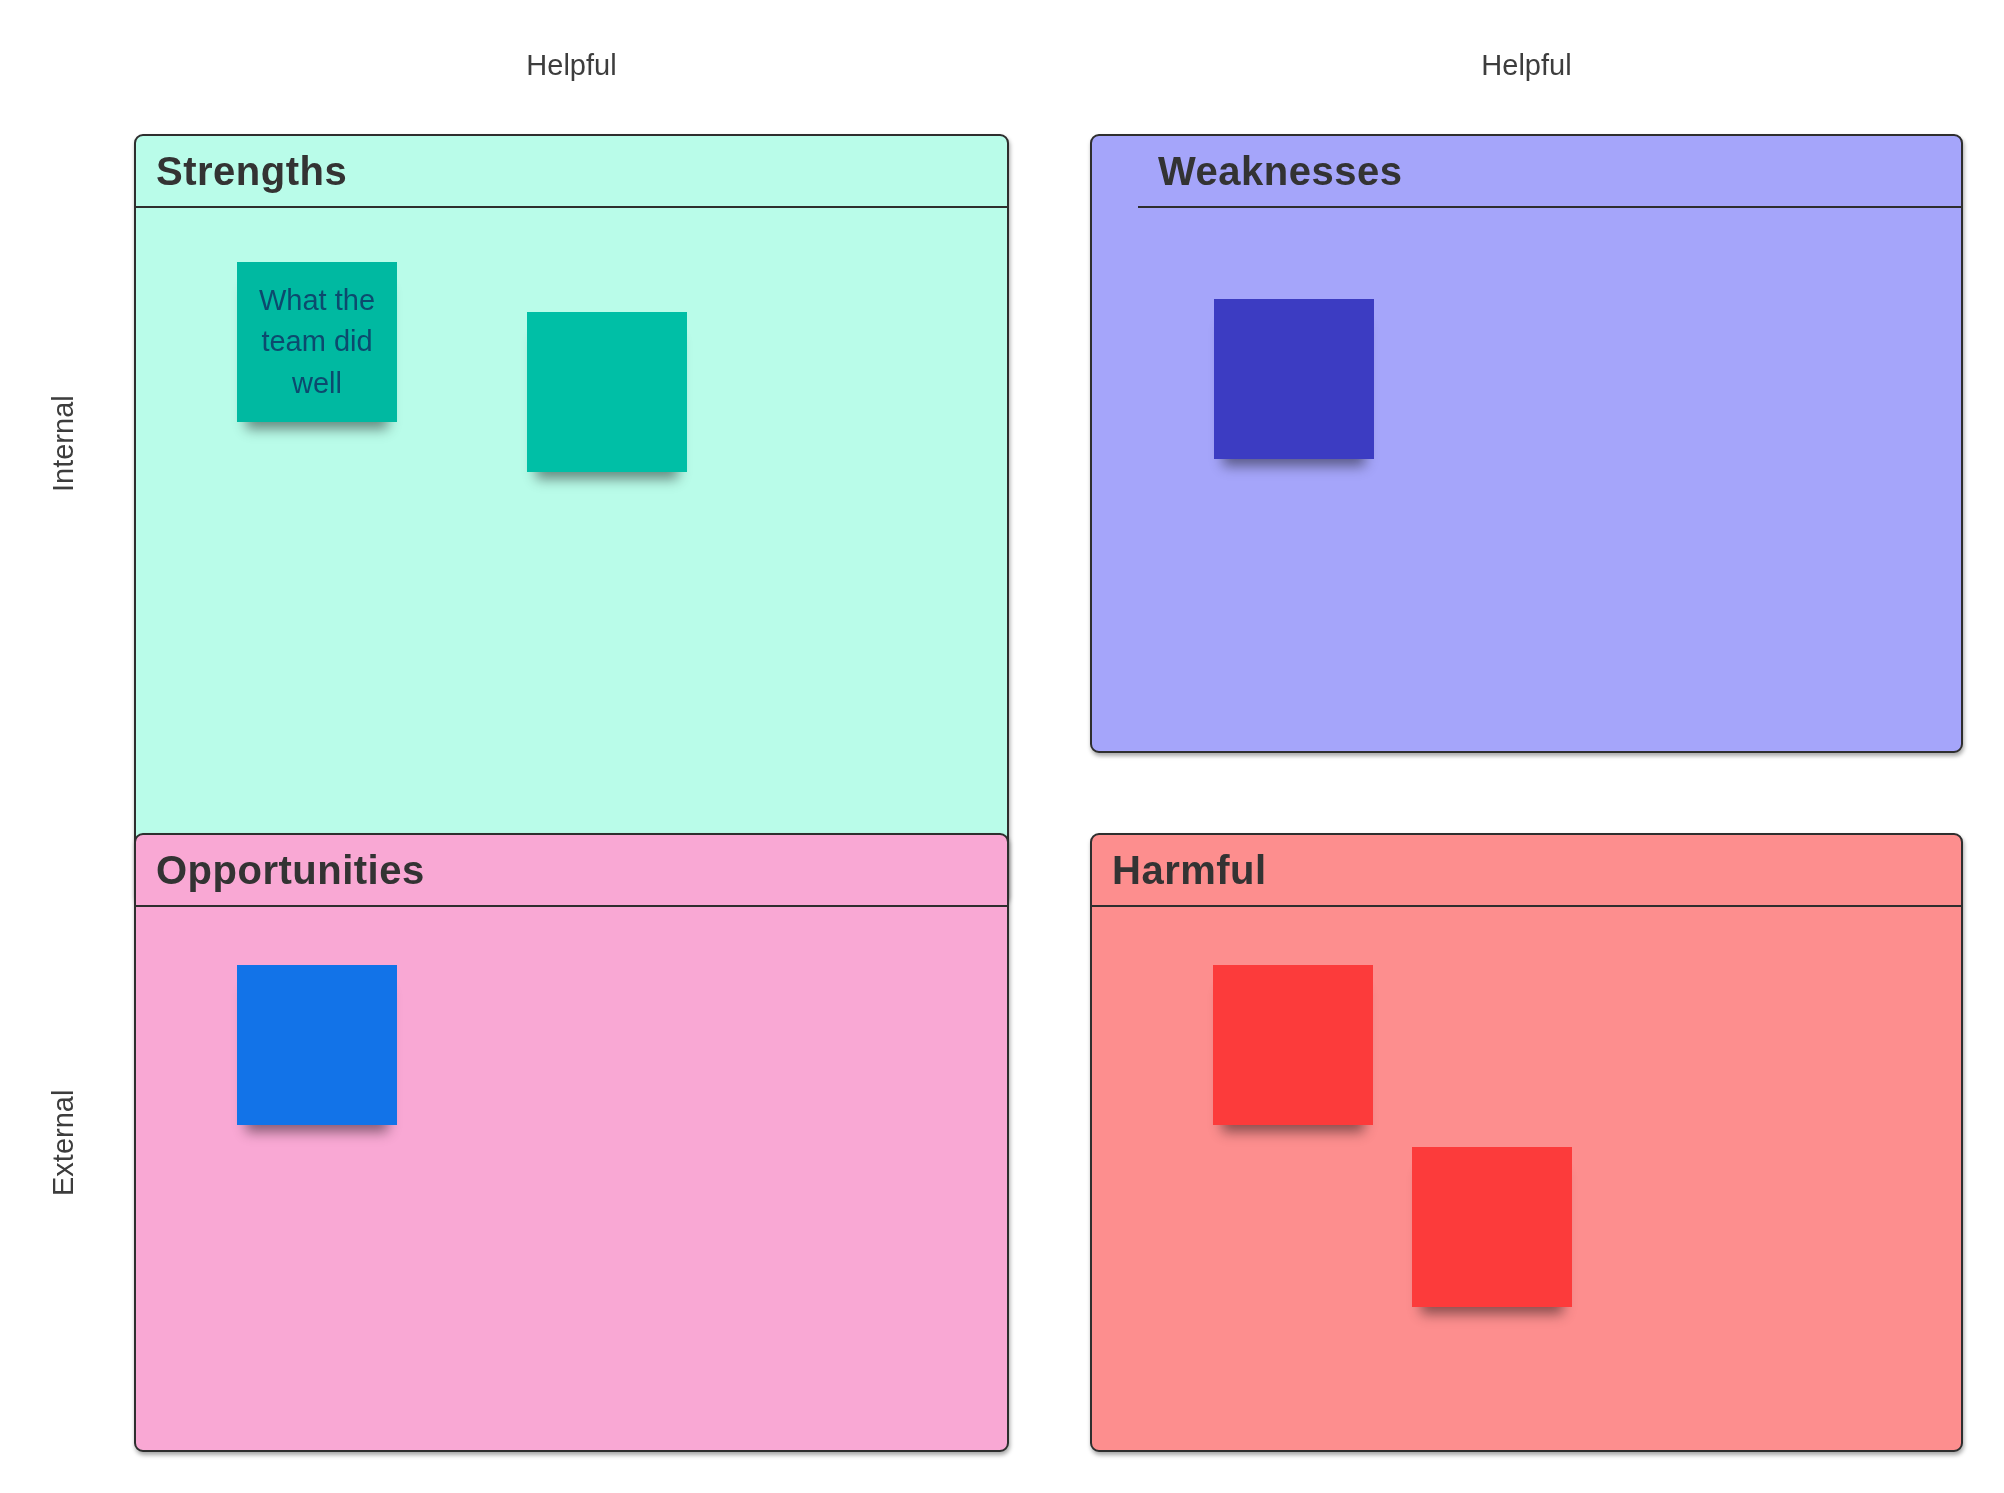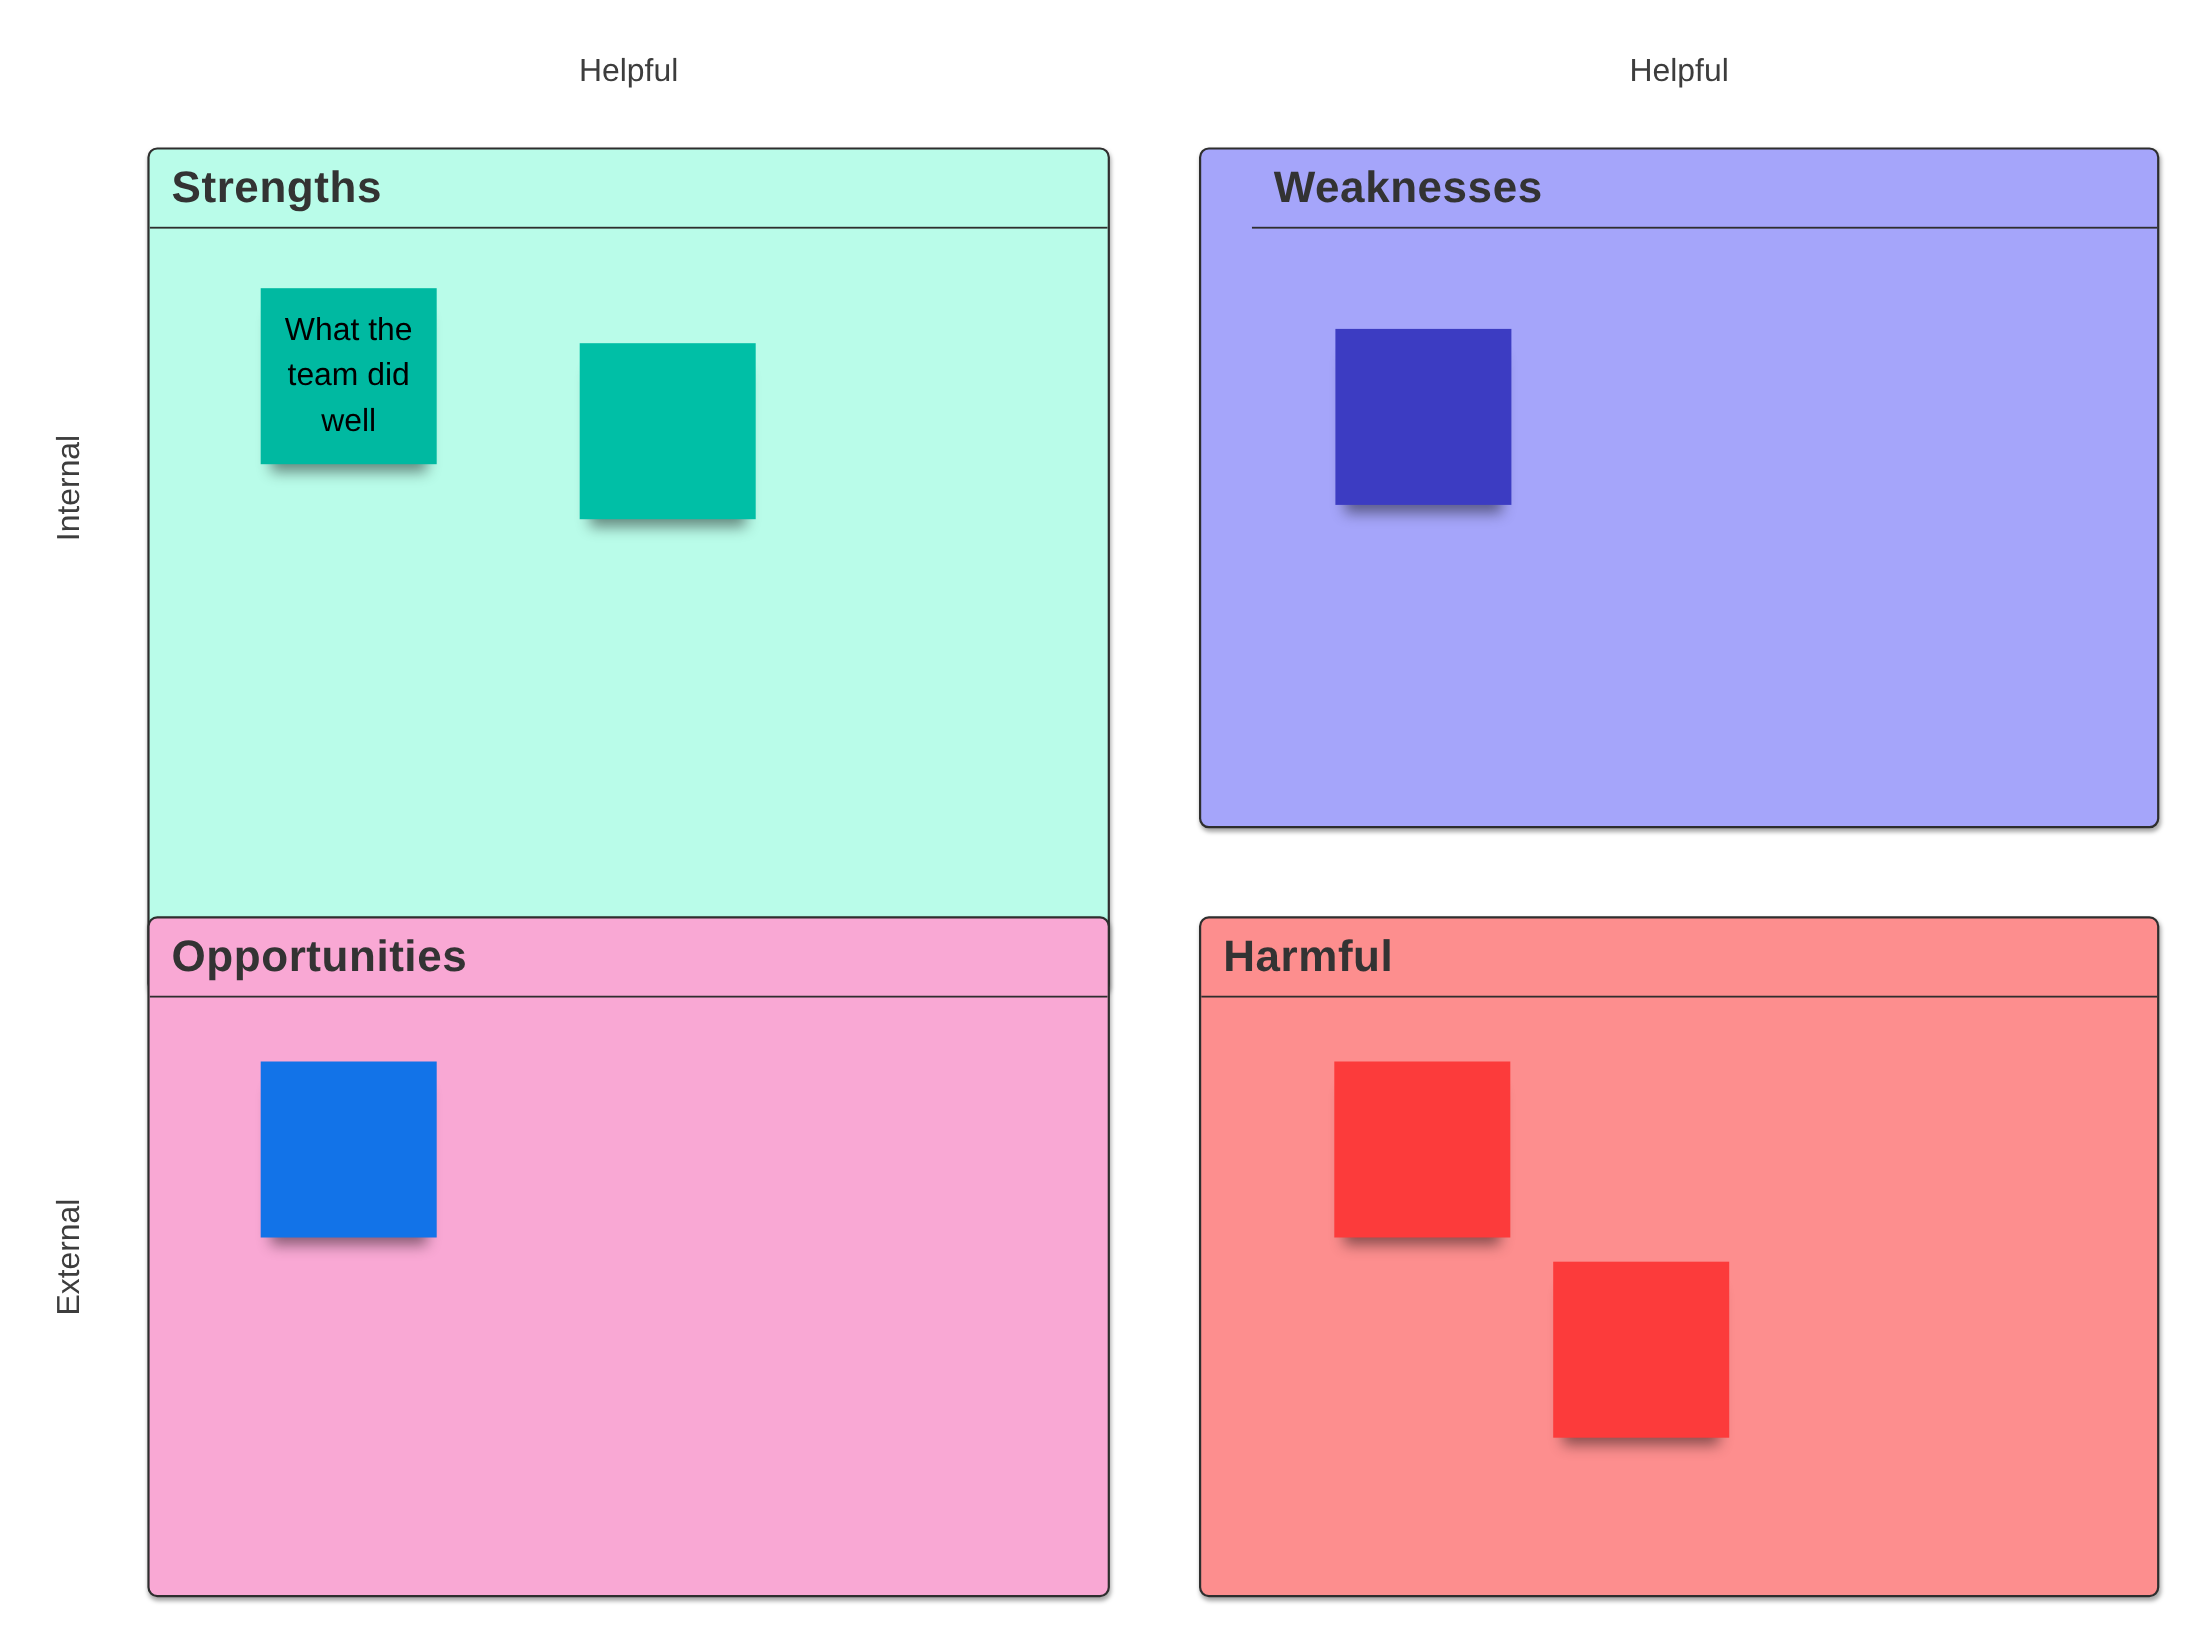--- a/index.html
+++ b/index.html
@@ -90,21 +90,21 @@
   <div class="axis-col harmful">Helpful</div>
 
   <div class="axis-row internal">Internal</div>
 
   <div class="axis-row external">External</div>
 
   <div class="quad tl" style="background: rgb(185, 252, 233);">
     <div class="q-header">
       <span>Strengths</span>
     </div>
-  <div class="note" style="left: 101px; top: 126px; width: 160px; height: 160px; background: rgb(0, 185, 161); color: #000000;">What the team did well</div>
+  <div class="note" style="left: 101px; top: 126px; width: 160px; height: 160px; background: rgb(0, 185, 161); color: #0c4a6e;">What the team did well</div>
       <div class="note" style="left: 391px; top: 176px; width: 160px; height: 160px; background: rgb(0, 191, 166);"></div>
     </div>
 
   <div class="quad tr" style="background: rgb(165, 165, 250); padding-left: 46px;">
     <div class="q-header">
       <span>Weaknesses</span>
     </div>
   <div class="note" style="left: 122px; top: 163px; width: 160px; height: 160px; background: rgb(60, 60, 194);"></div>
     </div>
 

